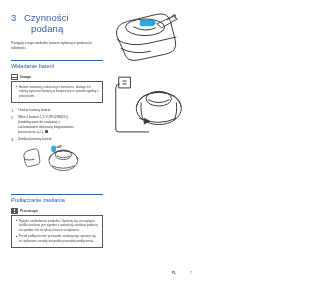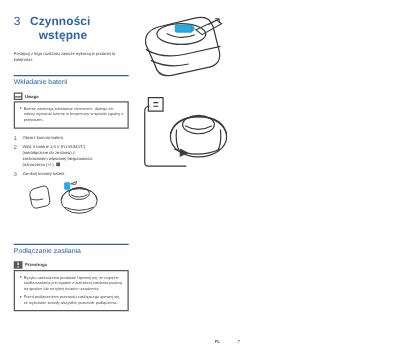--- a/index.html
+++ b/index.html
@@ -16,21 +16,21 @@
   .col-left{position:absolute;left:11px;top:12px;width:95px;}
   .col-right{position:absolute;left:104px;top:12px;width:92px;}
 
   
   .chapter{display:flex;align-items:flex-start;color:#2f62a8;}
   .chapter-num{
     font-size:9.5px;line-height:11px;font-weight:400;
     width:13px;flex:0 0 13px;
   }
   .chapter-title{
-    font-size:9.5px;line-height:11px;font-weight:700;
+    font-size:9.5px;line-height:11px;font-weight:400;
     letter-spacing:.1px;
   }
   .chapter-title .l2{display:block;padding-left:7px;}
 
   
   .intro{
     margin-top:7px;
     font-size:3.3px;line-height:5.1px;color:#3a3a3a;
     width:86px;
   }
@@ -111,21 +111,21 @@
 <body>
 
 <div class="page">
 
   <div class="col-left">
 
     <div class="chapter">
       <div class="chapter-num">3</div>
       <div class="chapter-title">
         <span>Czynności</span>
-        <span class="l2">wstępne</span>
+        <span class="l2">podaną</span>
       </div>
     </div>
 
     <div class="intro">Postępuj z tego rozdziału zawsze wykonuj w podanej tu kolejności.</div>
 
     <div class="sec-head">Wkładanie baterii</div>
 
     <div class="callout">
       <div class="callout-head">
         <span class="cal-icon">

